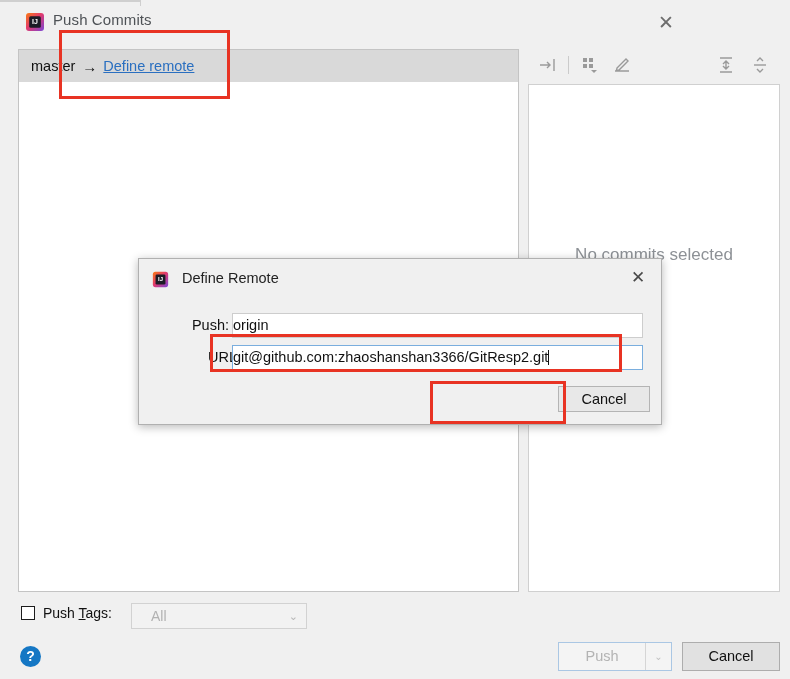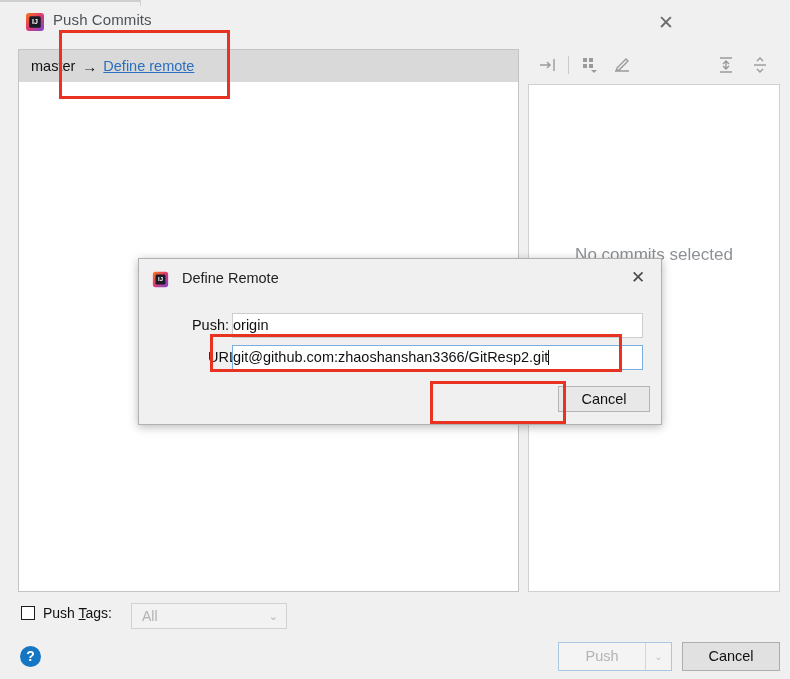--- a/index.html
+++ b/index.html
@@ -138,28 +138,28 @@
   .push-tags-label {
     margin-left: 8px;
     font-size: 14px;
     color: #111;
     white-space: nowrap;
   }
   .push-tags-label u { text-decoration: underline; }
   .combo {
     position: absolute;
     left: 131px; top: 603px;
-    width: 156px; height: 26px;
+    width: 176px; height: 26px;
     background: #f2f2f2;
     border: 1px solid #d2d2d2;
     box-sizing: border-box;
     color: #b2b2b2;
     font-size: 14px;
     line-height: 24px;
-    padding-left: 10px;
+    padding-left: 19px;
     cursor: default;
   }
   .combo .caret {
     position: absolute;
     right: 8px; top: 0;
     line-height: 24px;
     font-size: 11px;
     color: #b6b6b6;
   }
 

